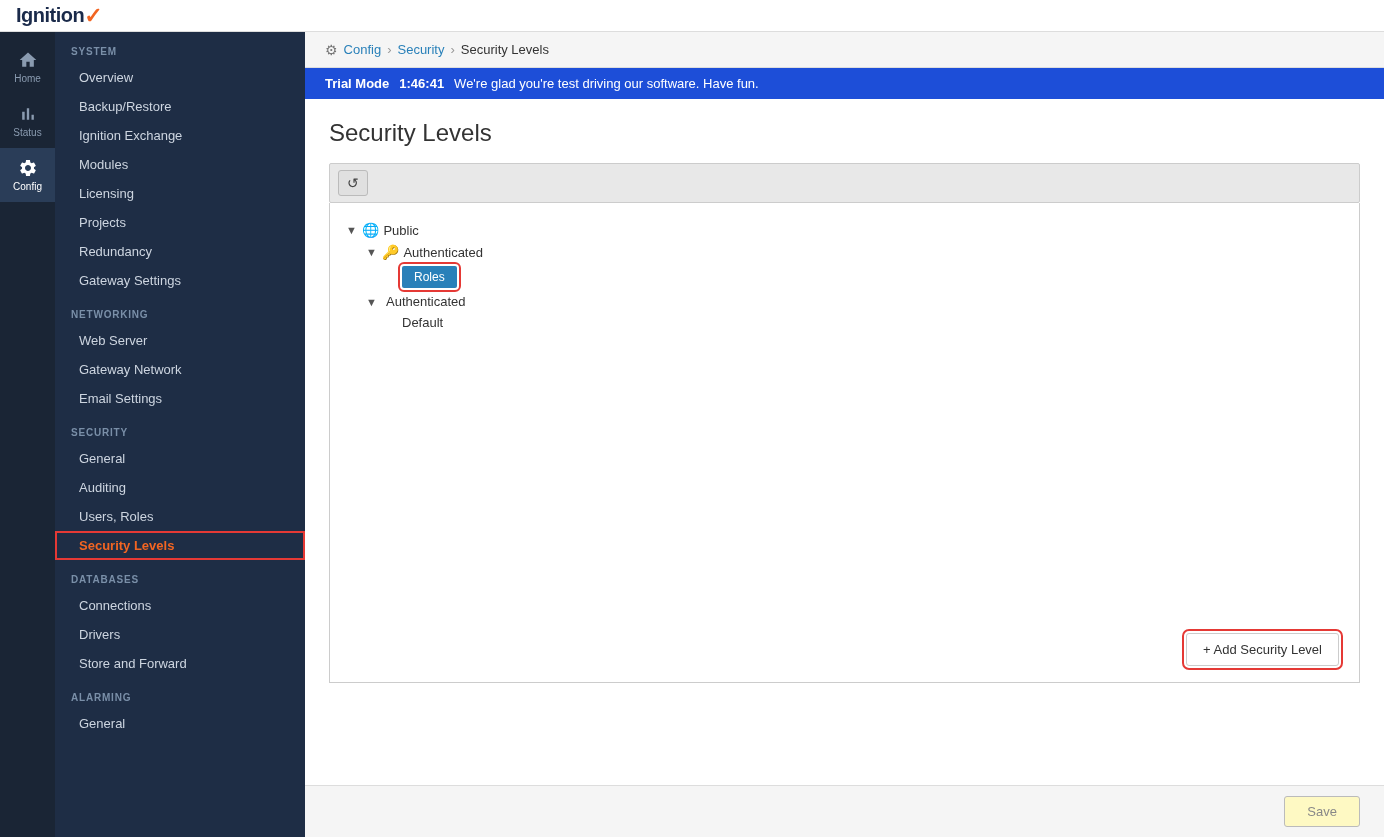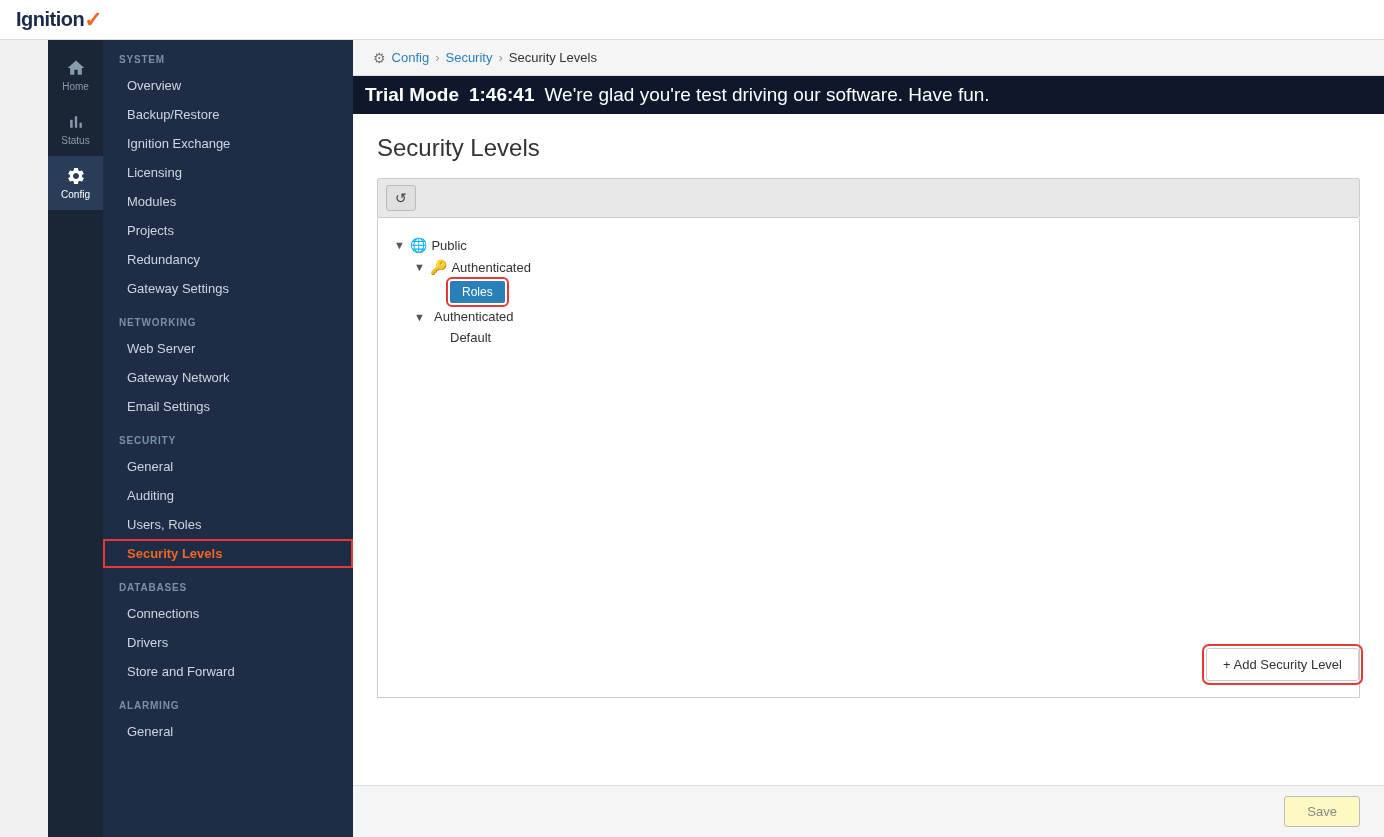--- a/index.html
+++ b/index.html
@@ -1,20 +1,20 @@
 <!DOCTYPE html>
 <html><head>
   <meta charset="utf-8">
   <style>
     * { margin: 0; padding: 0; box-sizing: border-box; }
     body { font-family: 'Segoe UI', Arial, sans-serif; font-size: 13px; background: #f0f0f0; display: flex; flex-direction: column; height: 837px; overflow: hidden; }
 
     
     #top-bar {
-      height: 40px;
+      height: 32px;
       background: #fff;
       border-bottom: 1px solid #ddd;
       display: flex;
       align-items: center;
       padding: 0 16px;
       flex-shrink: 0;
     }
     #logo {
       display: flex;
       align-items: center;
@@ -46,21 +46,20 @@
 
     
     #icon-nav {
       width: 55px;
       background: #1a2535;
       display: flex;
       flex-direction: column;
       align-items: center;
       padding-top: 8px;
       flex-shrink: 0;
-      margin-left: 48px;
     }
     .icon-nav-item {
       display: flex;
       flex-direction: column;
       align-items: center;
       padding: 10px 6px;
       color: #8a9bb0;
       cursor: pointer;
       width: 100%;
       text-align: center;
@@ -119,24 +118,24 @@
       gap: 6px;
       flex-shrink: 0;
     }
     #breadcrumb .gear-icon { color: #777; font-size: 14px; }
     #breadcrumb a { color: #2980b9; text-decoration: none; }
     #breadcrumb .sep { color: #999; }
     #breadcrumb .current { color: #333; font-weight: 500; }
 
     
     #trial-banner {
-      background: #0f172a;
+      background: #1d4ed8;
       color: #fff;
-      padding: 8px 12px;
-      font-size: 19px;
+      padding: 8px 20px;
+      font-size: 13px;
       display: flex;
       align-items: center;
       gap: 10px;
       flex-shrink: 0;
     }
     #trial-banner .trial-label { font-weight: bold; }
     #trial-banner .trial-time { font-weight: bold; }
 
     
     #page-content {
@@ -230,21 +229,21 @@
       padding: 7px 22px;
       font-size: 13px;
       color: #888;
       cursor: default;
     }
 
     
     #add-security-level-btn {
       position: absolute;
       bottom: 16px;
-      right: 0;
+      right: 20px;
       background: #fff;
       border: 1px solid #ccc;
       border-radius: 3px;
       padding: 8px 16px;
       font-size: 13px;
       color: #333;
       cursor: pointer;
       display: flex;
       align-items: center;
       gap: 6px;
@@ -296,24 +295,24 @@
     <div class="sidebar-item">
         <span>Overview</span>
       </div>
     <div class="sidebar-item">
         <span>Backup/Restore</span>
       </div>
     <div class="sidebar-item">
         <span>Ignition Exchange</span>
       </div>
     <div class="sidebar-item">
+        <span>Modules</span>
+      </div>
+    <div class="sidebar-item">
         <span>Licensing</span>
-      </div>
-    <div class="sidebar-item">
-        <span>Modules</span>
       </div>
     <div class="sidebar-item">
         <span>Projects</span>
       </div>
     <div class="sidebar-item">
         <span>Redundancy</span>
       </div>
     <div class="sidebar-item">
         <span>Gateway Settings</span>
       </div>

